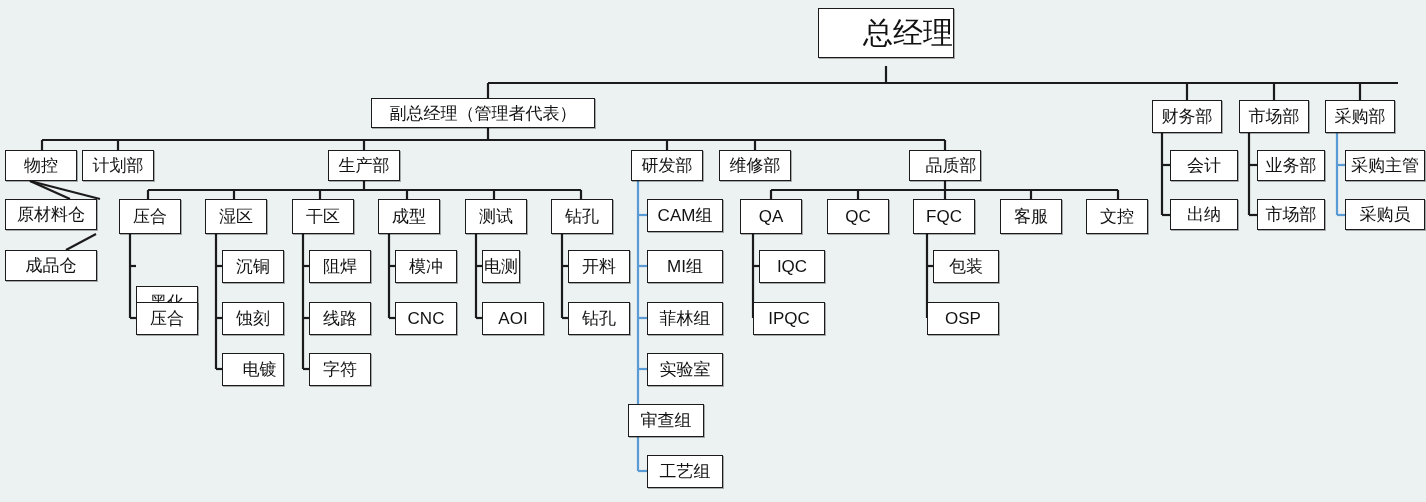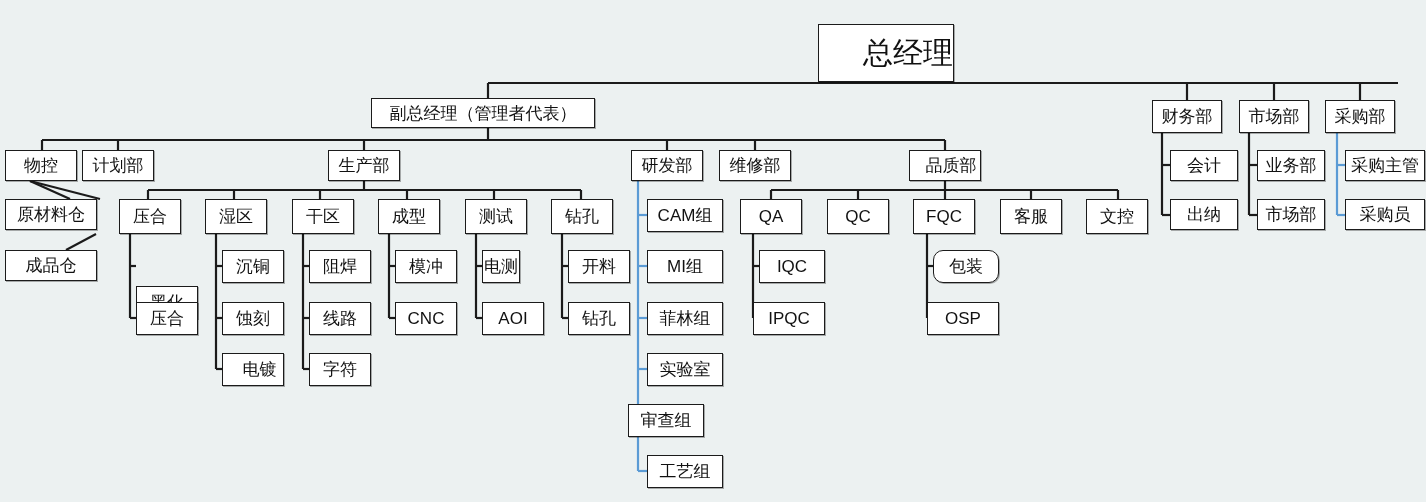--- a/index.html
+++ b/index.html
@@ -127,21 +127,21 @@
 
     <path class="k" d="M1249 133 L1249 215"></path>
     <path class="k" d="M1249 165 L1257 165"></path>
     <path class="k" d="M1249 215 L1257 215"></path>
 
     <path class="kb" d="M1337 133 L1337 215"></path>
     <path class="kb" d="M1337 165 L1345 165"></path>
     <path class="kb" d="M1337 215 L1345 215"></path>
   </svg>
 
-  <div class="node lvl1" style="left:818px;top:24px;width:136px;height:58px;padding-left:44px;">
+  <div class="node lvl1" style="left:818px;top:8px;width:136px;height:50px;padding-left:44px;">
       <span>总经理</span>
     </div>
 
   <div class="node lvl2" style="left:371px;top:98px;width:224px;height:30px;">
       <span>副总经理（管理者代表）</span>
     </div>
   <div class="node lvl2" style="left:1152px;top:100px;width:70px;height:33px;">
       <span>财务部</span>
     </div>
   <div class="node lvl2" style="left:1239px;top:100px;width:70px;height:33px;">
@@ -292,20 +292,20 @@
   <div class="node lvl4" style="left:1086px;top:199px;width:62px;height:35px;">
       <span>文控</span>
     </div>
 
   <div class="node lvl5" style="left:759px;top:250px;width:66px;height:33px;">
       <span>IQC</span>
     </div>
   <div class="node lvl5" style="left:753px;top:302px;width:72px;height:33px;">
       <span>IPQC</span>
     </div>
-  <div class="node lvl5" style="left:933px;top:250px;width:66px;height:33px;border-radius:10px;">
+  <div class="node lvl5" style="left:933px;top:250px;width:66px;height:33px;">
       <span>包装</span>
     </div>
   <div class="node lvl5" style="left:927px;top:302px;width:72px;height:33px;">
       <span>OSP</span>
     </div>
 
 </div>
 
 </body></html>

